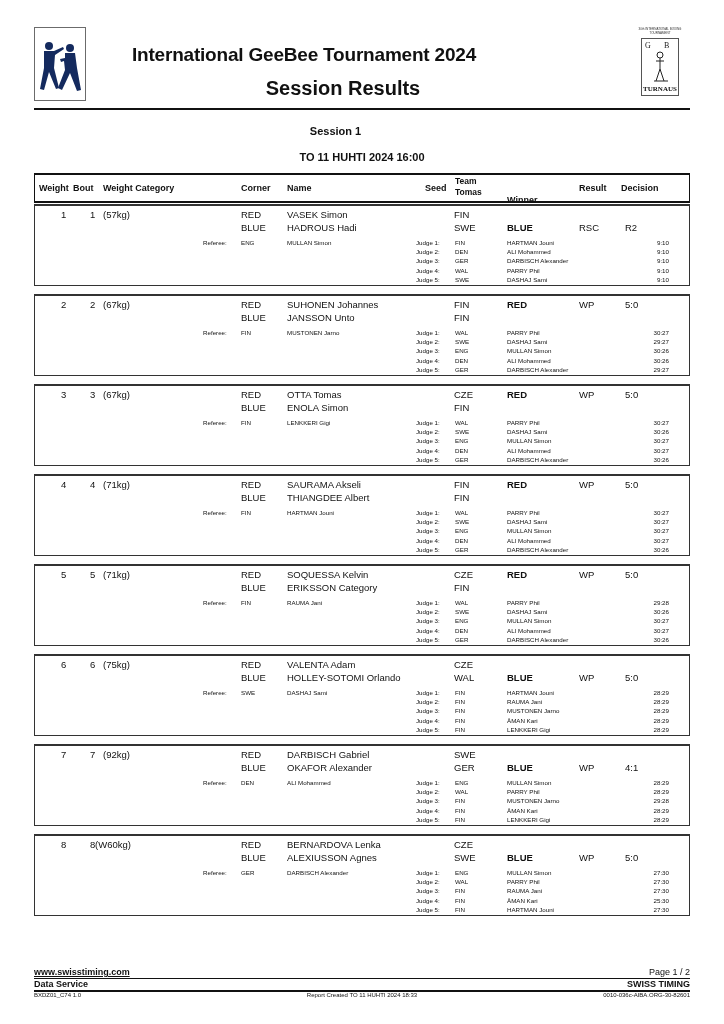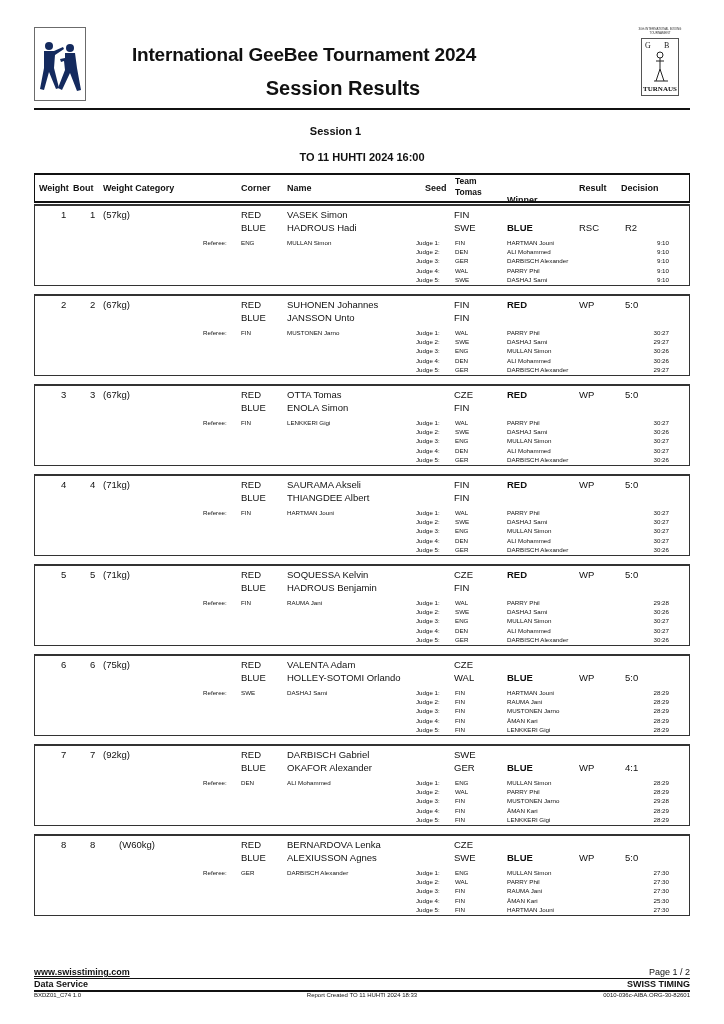--- a/index.html
+++ b/index.html
@@ -230,21 +230,21 @@
       <span style="left:472px;top:69.8px" class="small">DARBISCH Alexander</span>
       <span style="right:20px;top:69.8px" class="small">30:26</span>
     </div>
     <div class="bout" style="top: 564px; height: 79px;">
       <span style="left:26px;top:3px">5</span>
       <span style="left:55px;top:3px">5</span>
       <span style="left:68px;top:3px">(71kg)</span>
       <span style="left:206px;top:3px">RED</span>
       <span style="left:206px;top:16px">BLUE</span>
       <span style="left:252px;top:3px">SOQUESSA Kelvin</span>
-      <span style="left:252px;top:16px">HADROUS Benjamin</span>
+      <span style="left:252px;top:16px">ERIKSSON Category</span>
       <span style="left:419px;top:3px">CZE</span>
       <span style="left:419px;top:16px">FIN</span>
       <span style="left:472px;top:3px" class="bold">RED</span>
       <span style="left:544px;top:3px">WP</span>
       <span style="left:590px;top:3px">5:0</span>
       <span style="left:168px;top:33px" class="small">Referee:</span>
       <span style="left:206px;top:33px" class="small">FIN</span>
       <span style="left:252px;top:33px" class="small">RAUMA Jani</span>
       <span style="left:381px;top:33px" class="small">Judge 1:</span>
       <span style="left:420px;top:33px" class="small">WAL</span>
@@ -337,21 +337,21 @@
       <span style="left:472px;top:60.599999999999994px" class="small">ÅMAN Kari</span>
       <span style="right:20px;top:60.599999999999994px" class="small">28:29</span>
       <span style="left:381px;top:69.8px" class="small">Judge 5:</span>
       <span style="left:420px;top:69.8px" class="small">FIN</span>
       <span style="left:472px;top:69.8px" class="small">LENKKERI Gigi</span>
       <span style="right:20px;top:69.8px" class="small">28:29</span>
     </div>
     <div class="bout" style="top: 834px; height: 79px;">
       <span style="left:26px;top:3px">8</span>
       <span style="left:55px;top:3px">8</span>
-      <span style="left:84px;top:3px">(W60kg)</span>
+      <span style="left:60px;top:3px">(W60kg)</span>
       <span style="left:206px;top:3px">RED</span>
       <span style="left:206px;top:16px">BLUE</span>
       <span style="left:252px;top:3px">BERNARDOVA Lenka</span>
       <span style="left:252px;top:16px">ALEXIUSSON Agnes</span>
       <span style="left:419px;top:3px">CZE</span>
       <span style="left:419px;top:16px">SWE</span>
       <span style="left:472px;top:16px" class="bold">BLUE</span>
       <span style="left:544px;top:16px">WP</span>
       <span style="left:590px;top:16px">5:0</span>
       <span style="left:168px;top:33px" class="small">Referee:</span>

